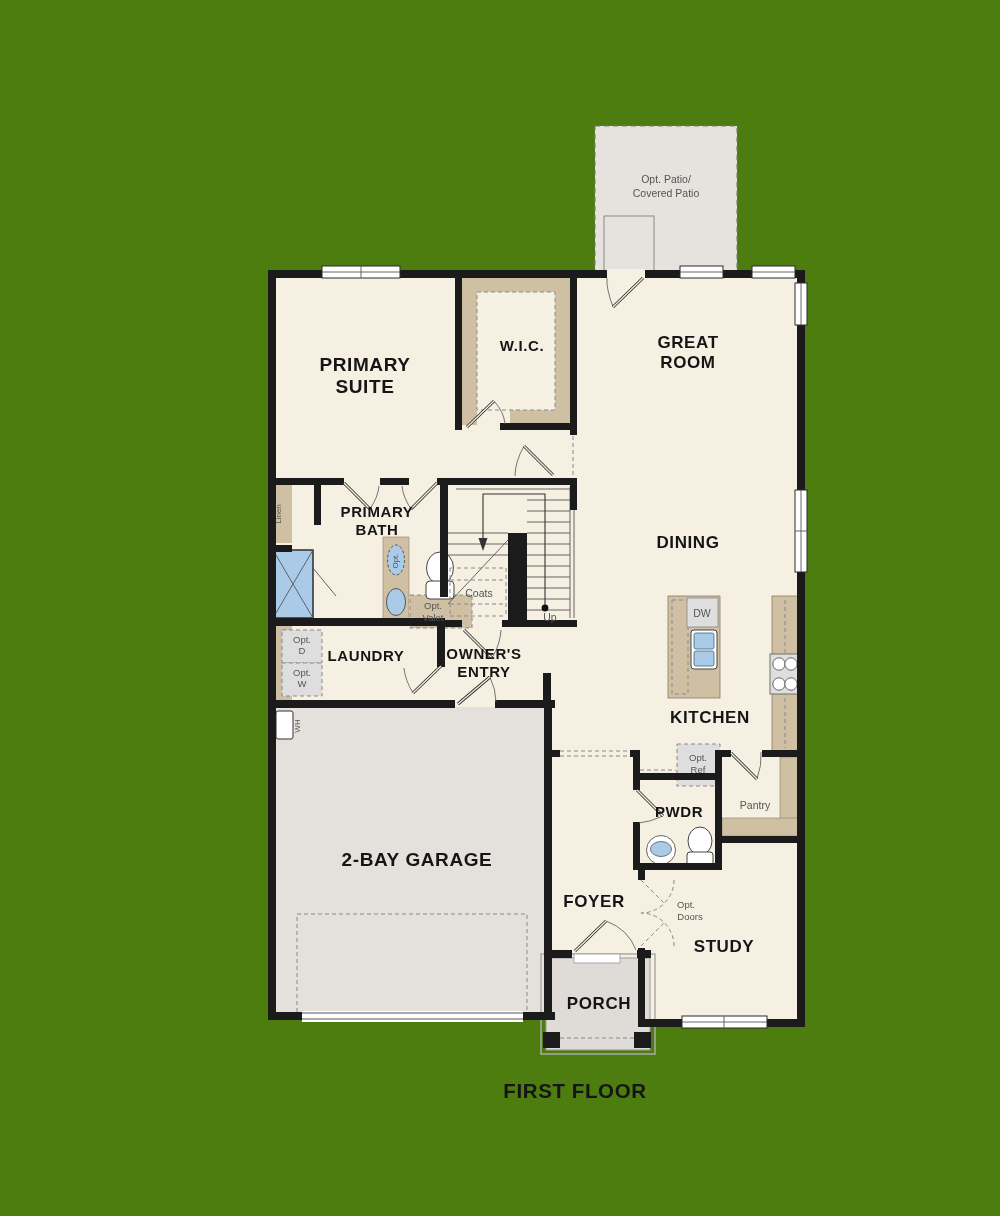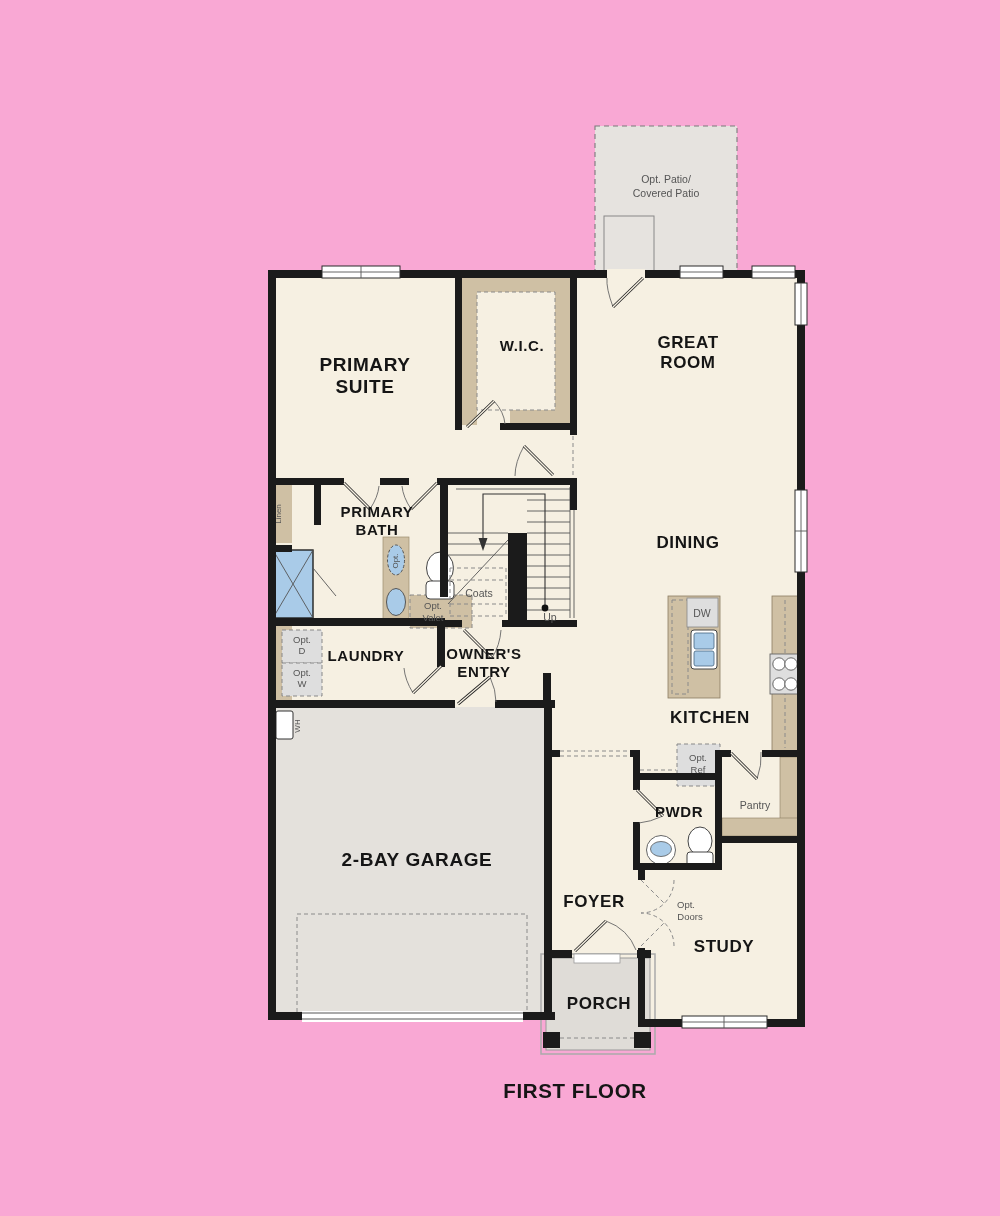--- a/index.html
+++ b/index.html
@@ -1,16 +1,16 @@
 <!DOCTYPE html>
 <html><head>
 <meta charset="utf-8">
 <style>
   html,body{margin:0;padding:0;background:#ffffff;}
-  #canvas{position:relative;width:1000px;height:1216px;background:#f9a8d4;overflow:hidden;
+  #canvas{position:relative;width:1000px;height:1216px;background:#4d7c0f;overflow:hidden;
           font-family:"Liberation Sans",sans-serif;}
   svg{position:absolute;left:0;top:0;}
   .lbl{font-family:"Liberation Sans",sans-serif;font-weight:bold;fill:#151515;text-anchor:middle;letter-spacing:.6px;}
   .s20{font-size:20.5px;} .s19{font-size:19px;} .s17{font-size:17px;} .s15{font-size:15px;}
   .note{font-family:"Liberation Sans",sans-serif;fill:#555;text-anchor:middle;font-weight:normal;}
   .n10{font-size:10.5px;} .n9{font-size:9.5px;} .n8{font-size:8px;}
   .wall{fill:#1b1b1b;}
   .floor{fill:#f6f0e2;}
   .grayroom{fill:#e4e1dc;}
   .porchslab{fill:#dfdcd7;}

